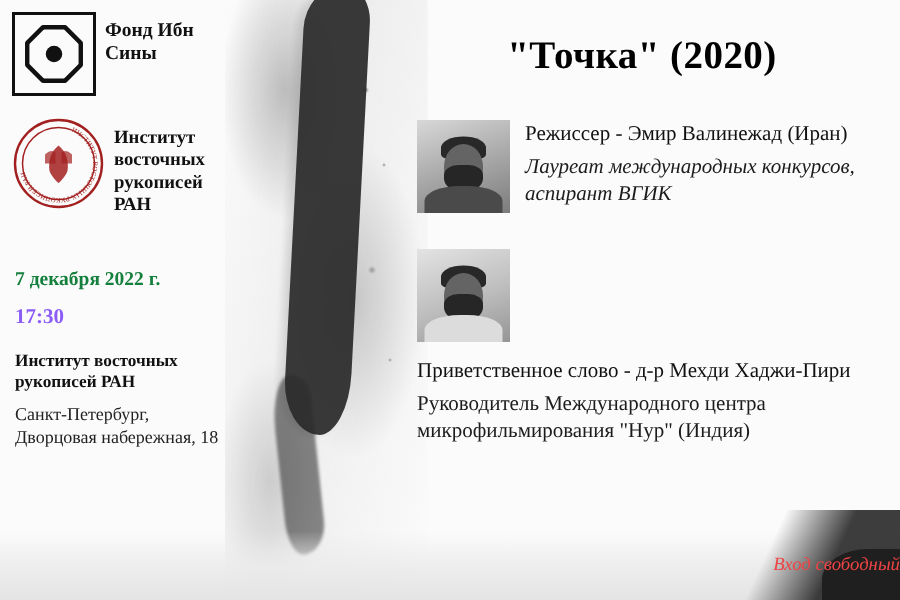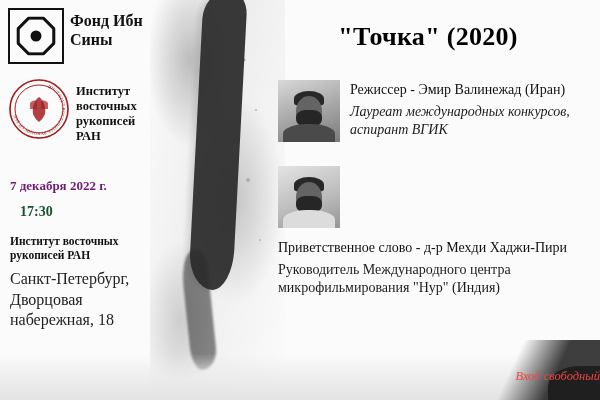--- a/index.html
+++ b/index.html
@@ -99,21 +99,21 @@
     padding: 8px 6px 0 8px;
     box-sizing: border-box;
   }
   .org-block {
     display: flex;
     align-items: flex-start;
     gap: 6px;
     margin-bottom: 14px;
   }
   .org-name {
-    font-size: 16px;
+    font-size: 13px;
     font-weight: bold;
     color: #111;
     line-height: 1.18;
     padding-top: 4px;
   }
   .logo-star {
     flex: 0 0 auto;
     width: 56px;
     height: 56px;
   }
@@ -125,38 +125,38 @@
   .org-name-2 {
     font-size: 12.5px;
     font-weight: bold;
     color: #111;
     line-height: 1.2;
     padding-top: 6px;
   }
   .date-line {
     font-size: 13px;
     font-weight: bold;
-    color: #701a75;
+    color: #15803d;
     margin: 34px 0 0 2px;
   }
   .time-line {
     font-size: 14px;
     font-weight: bold;
-    color: #14532d;
-    margin: 10px 0 0 12px;
+    color: #8b5cf6;
+    margin: 10px 0 0 2px;
   }
   .venue {
     font-size: 11.5px;
     font-weight: bold;
     color: #111;
     line-height: 1.25;
     margin: 14px 0 0 2px;
   }
   .address {
-    font-size: 16px;
+    font-size: 12px;
     color: #222;
     line-height: 1.3;
     margin: 6px 0 0 2px;
     font-family: Liberation Serif, serif;
   }
 
   
   .right-col {
     position: absolute;
     left: 258px;

